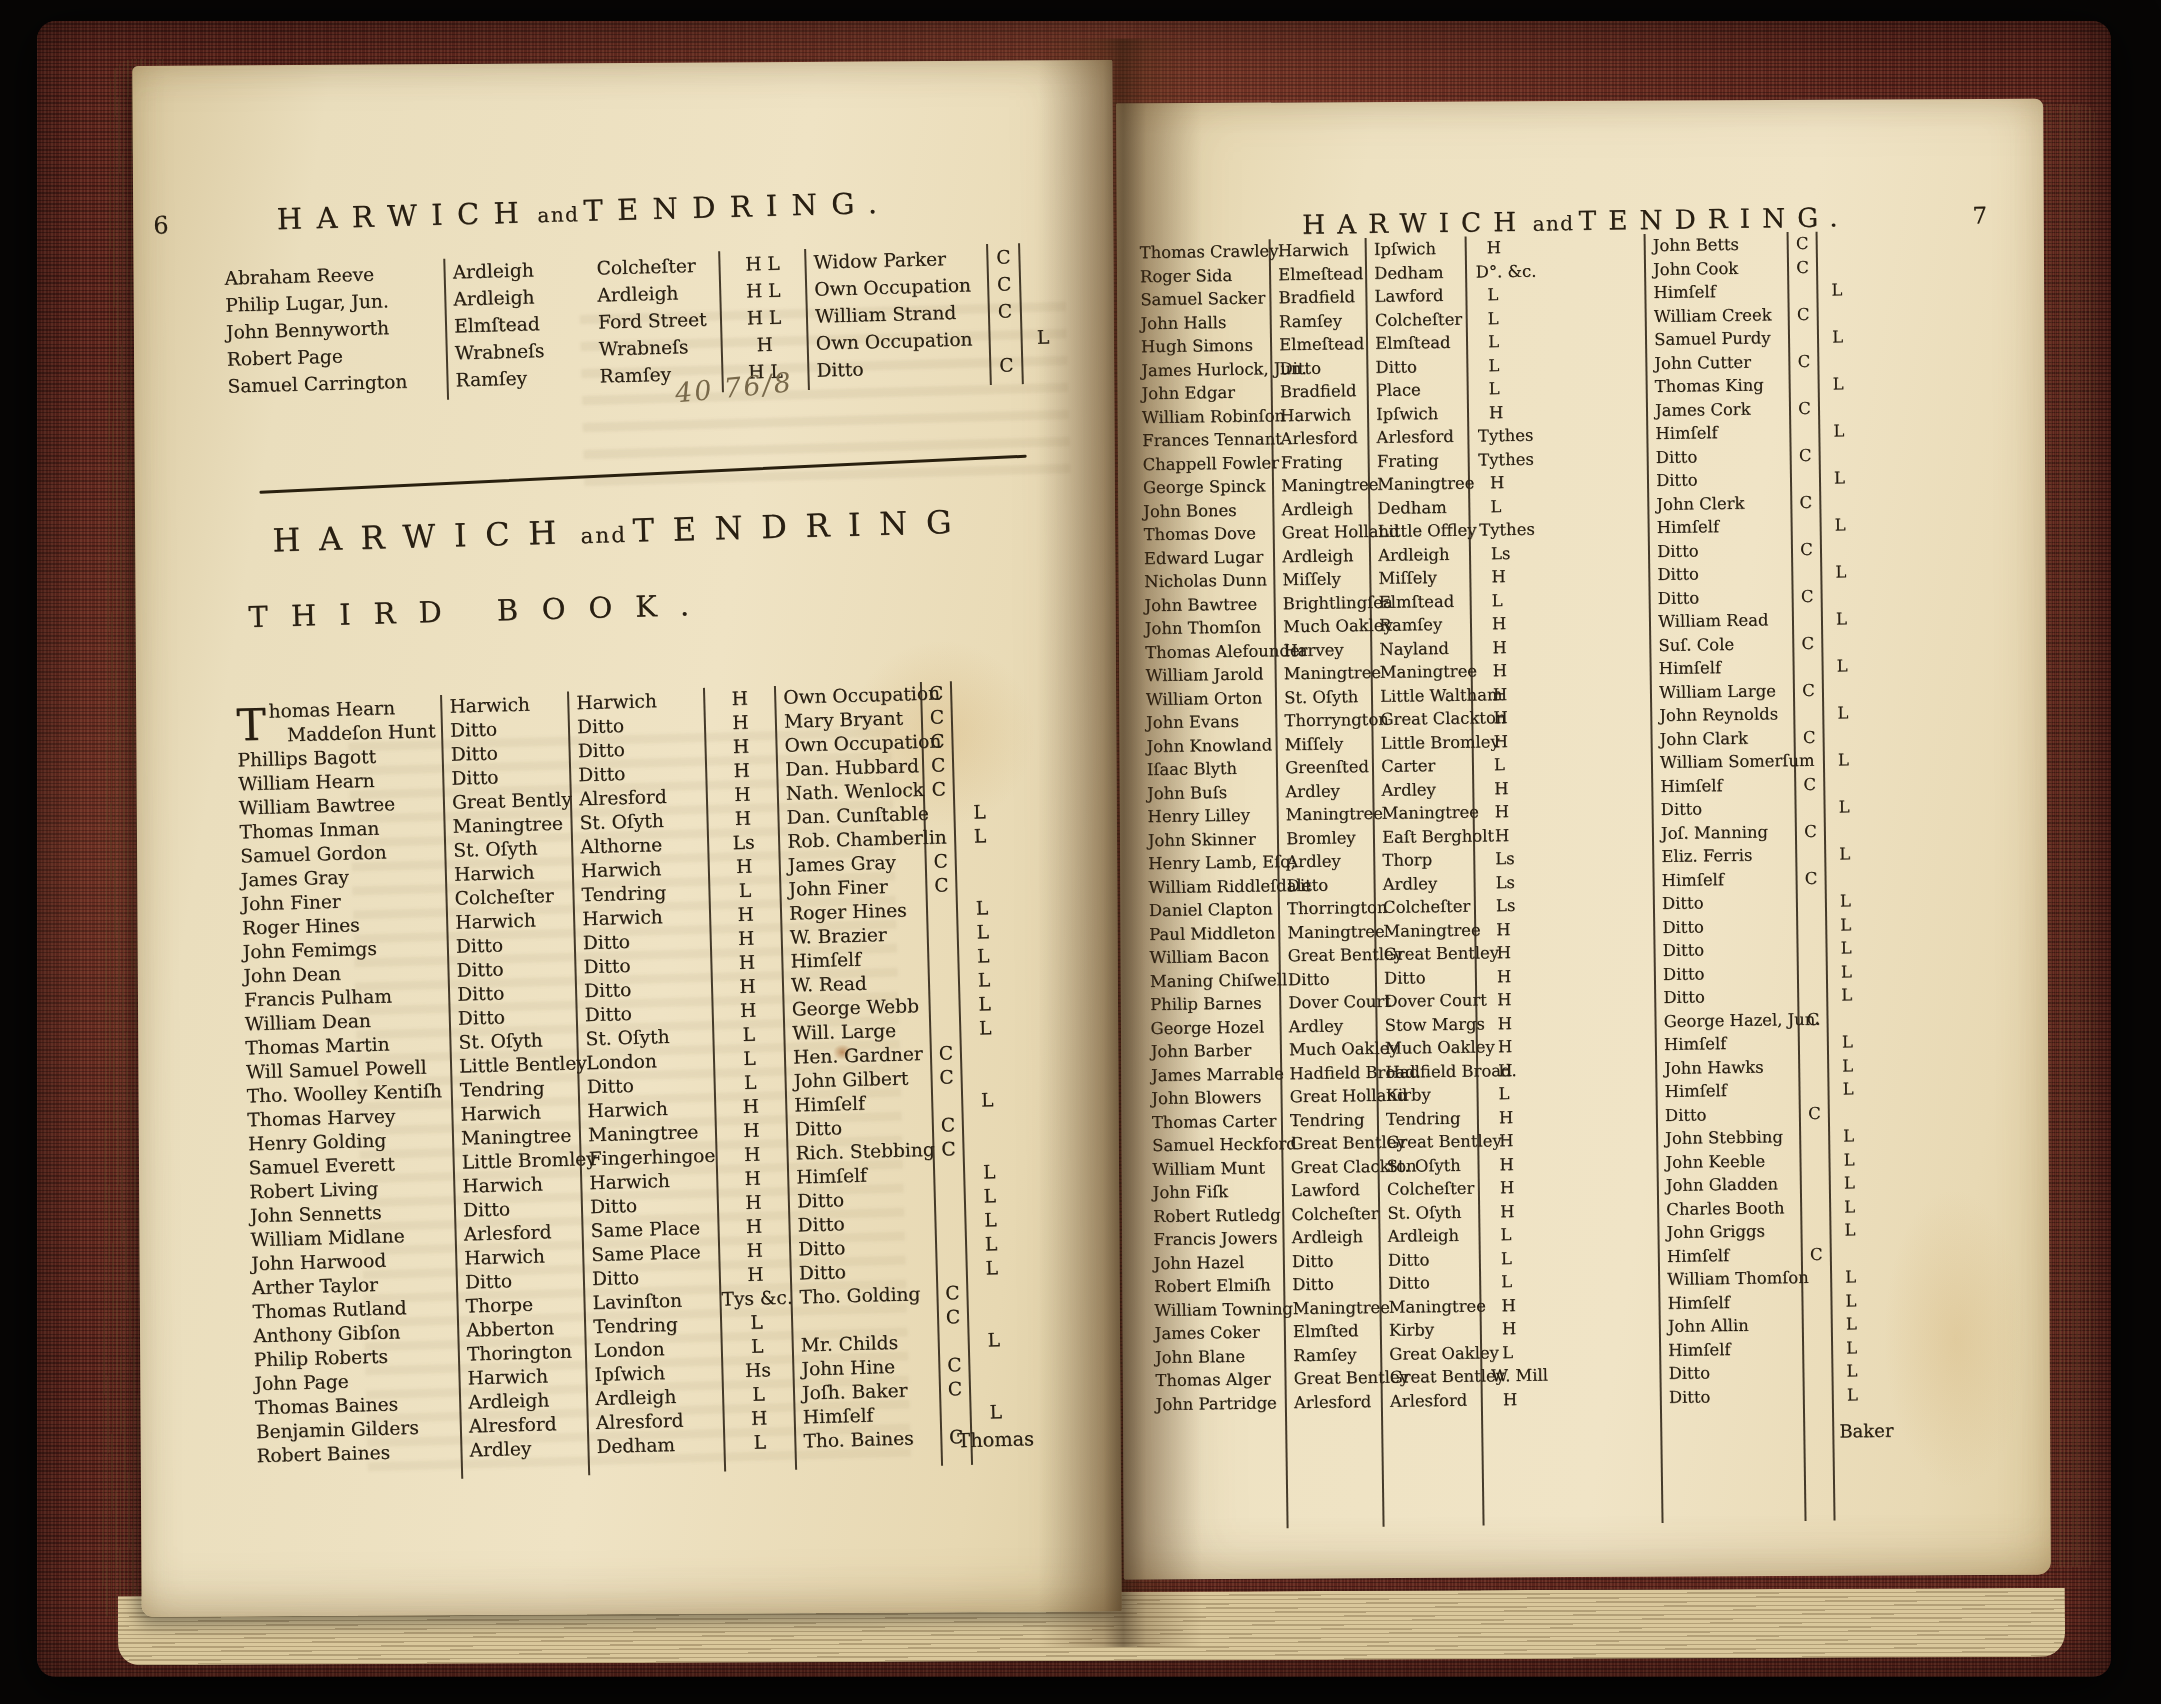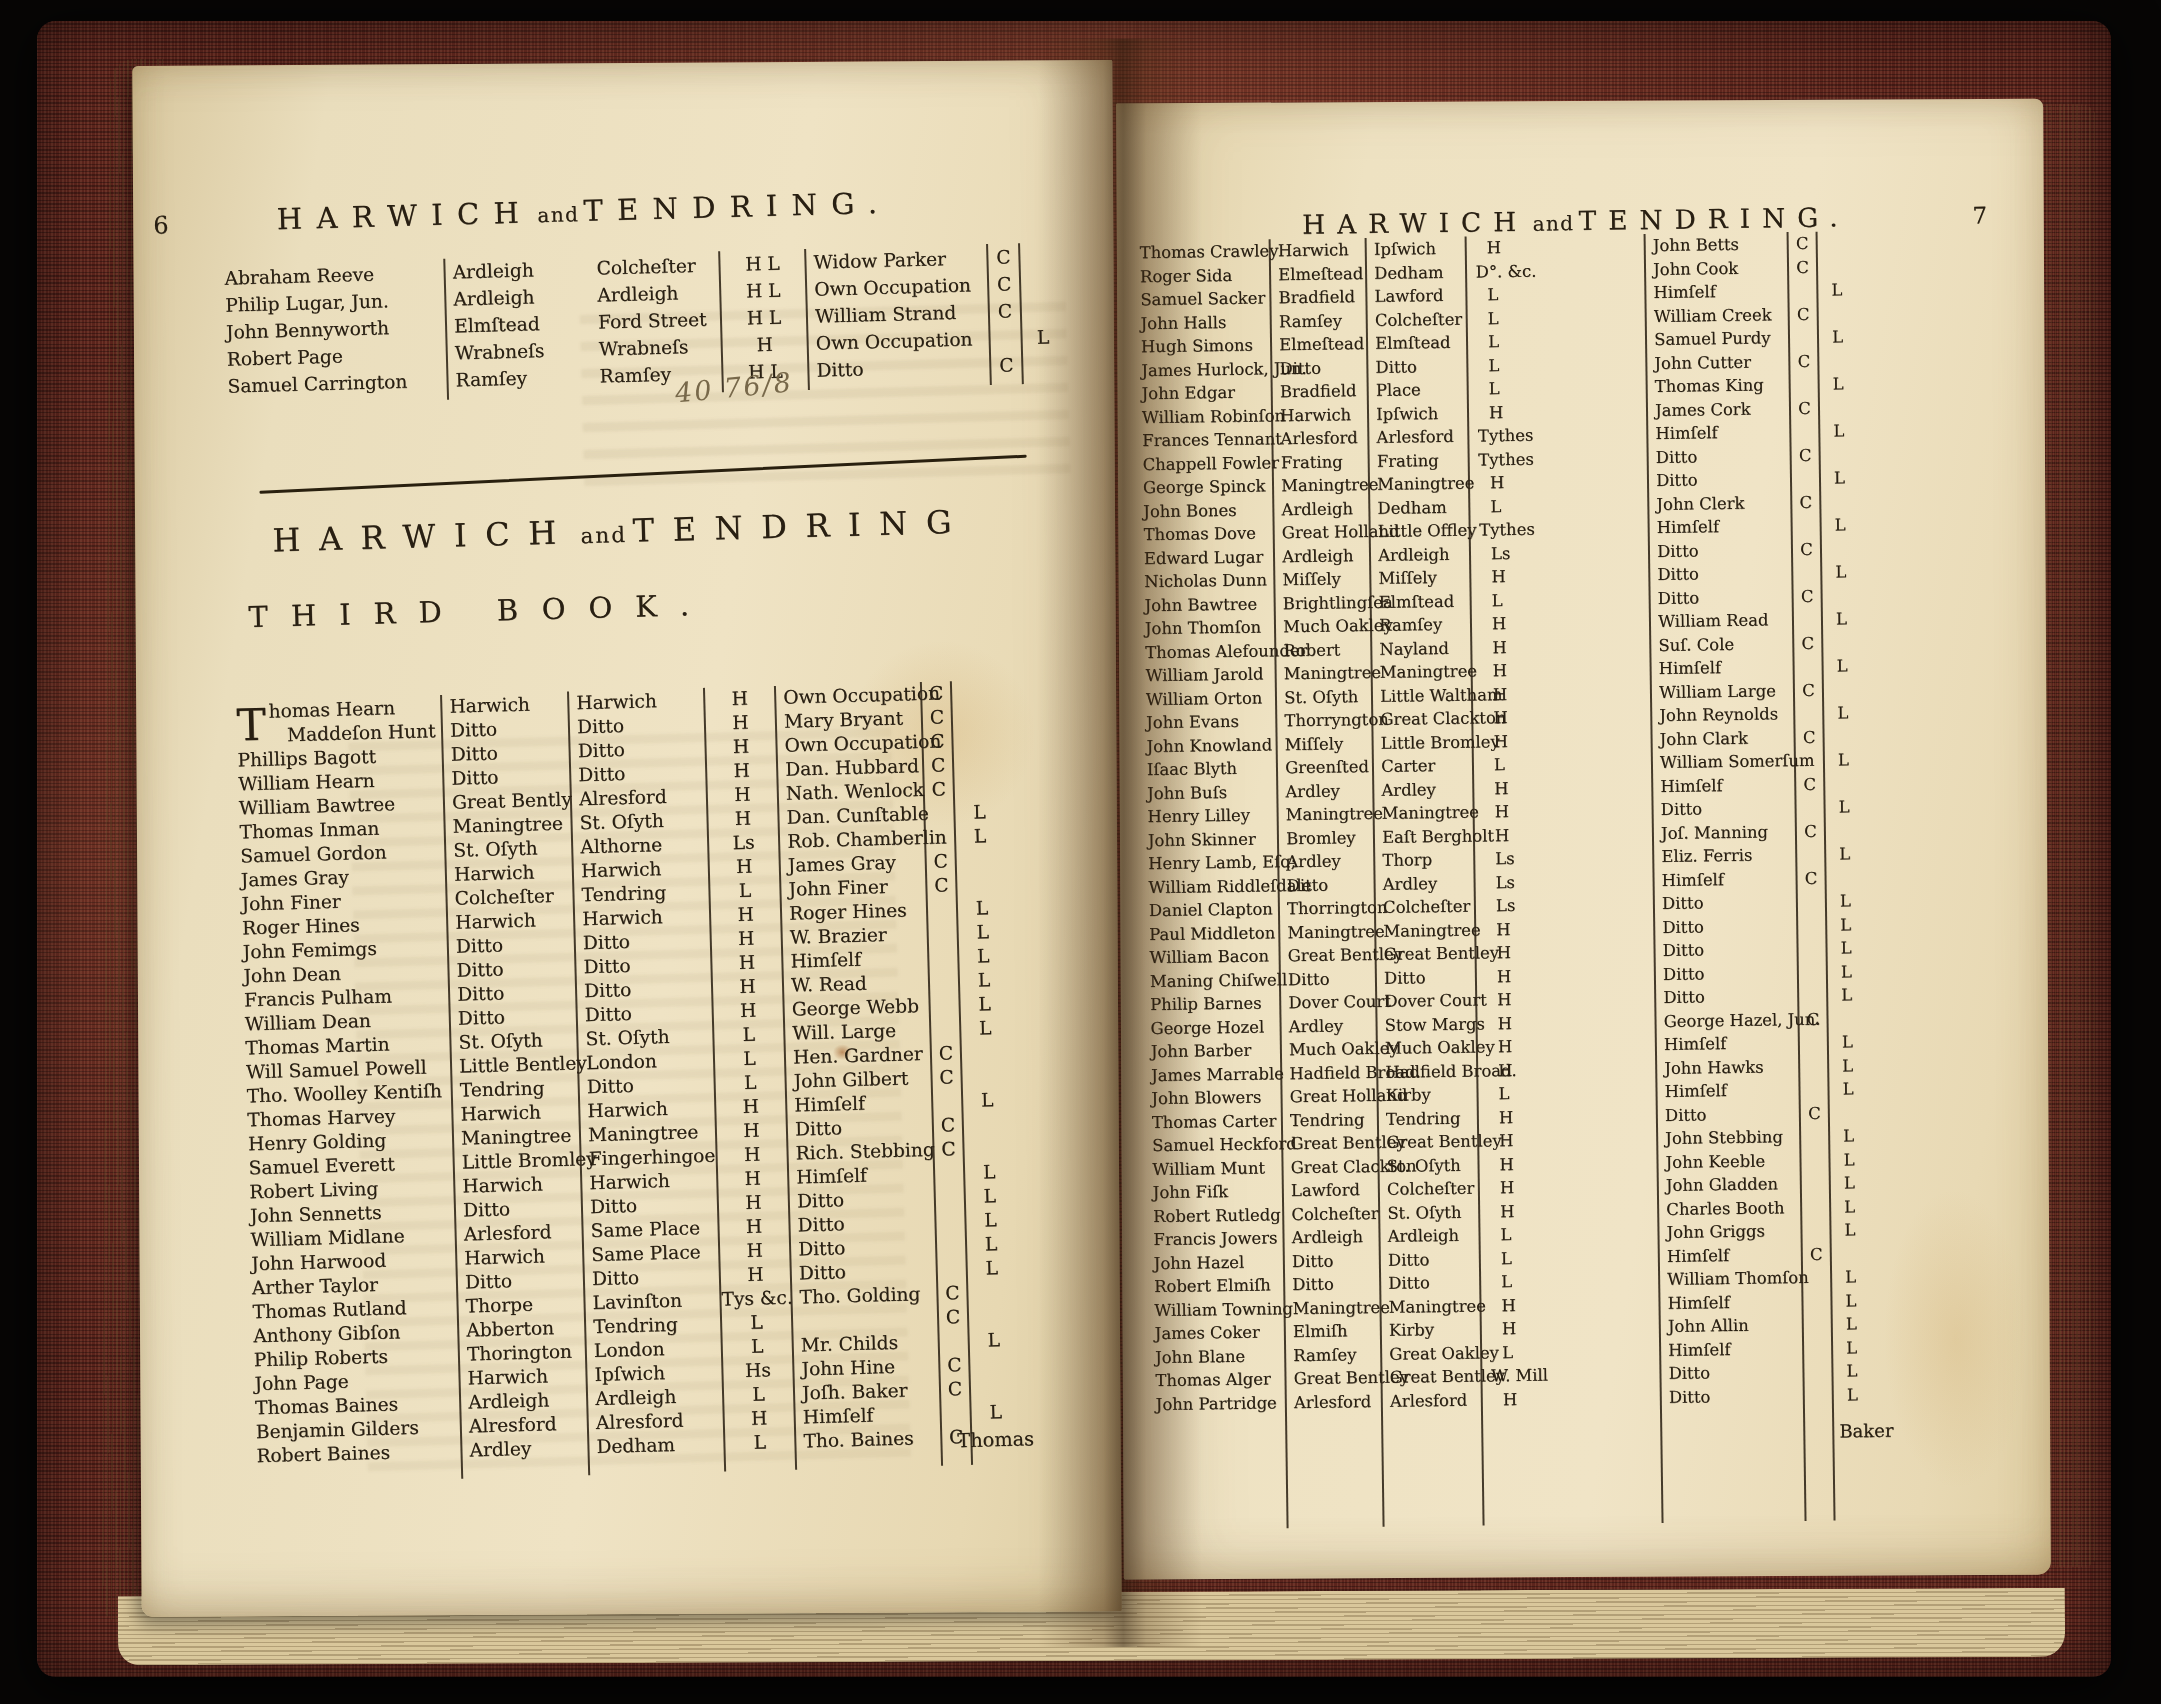--- a/index.html
+++ b/index.html
@@ -496,21 +496,21 @@
             <div class="cell">Harwich</div>
             <div class="cell">Arlesford</div>
             <div class="cell">Frating</div>
             <div class="cell">Maningtree</div>
             <div class="cell">Ardleigh</div>
             <div class="cell">Great Holland</div>
             <div class="cell">Ardleigh</div>
             <div class="cell">Miſſely</div>
             <div class="cell">Brightlingſea</div>
             <div class="cell">Much Oakley</div>
-            <div class="cell">Robert</div>
+            <div class="cell">Harvey</div>
             <div class="cell">Maningtree</div>
             <div class="cell">St. Oſyth</div>
             <div class="cell">Thorryngton</div>
             <div class="cell">Miſſely</div>
             <div class="cell">Greenſted</div>
             <div class="cell">Ardley</div>
             <div class="cell">Maningtree</div>
             <div class="cell">Bromley</div>
             <div class="cell">Ardley</div>
             <div class="cell">Ditto</div>
@@ -525,21 +525,21 @@
             <div class="cell">Great Holland</div>
             <div class="cell">Tendring</div>
             <div class="cell">Great Bentley</div>
             <div class="cell">Great Clackton</div>
             <div class="cell">Lawford</div>
             <div class="cell">Colcheſter</div>
             <div class="cell">Ardleigh</div>
             <div class="cell">Ditto</div>
             <div class="cell">Ditto</div>
             <div class="cell">Maningtree</div>
-            <div class="cell">Elmiſh</div>
+            <div class="cell">Elmſted</div>
             <div class="cell">Ramſey</div>
             <div class="cell">Great Bentley</div>
             <div class="cell">Arlesford</div>
           </div>
           <div class="tcol col-to sep" style="width: 100px;">
             <div class="cell">Ipſwich</div>
             <div class="cell">Dedham</div>
             <div class="cell">Lawford</div>
             <div class="cell">Colcheſter</div>
             <div class="cell">Elmſtead</div>

